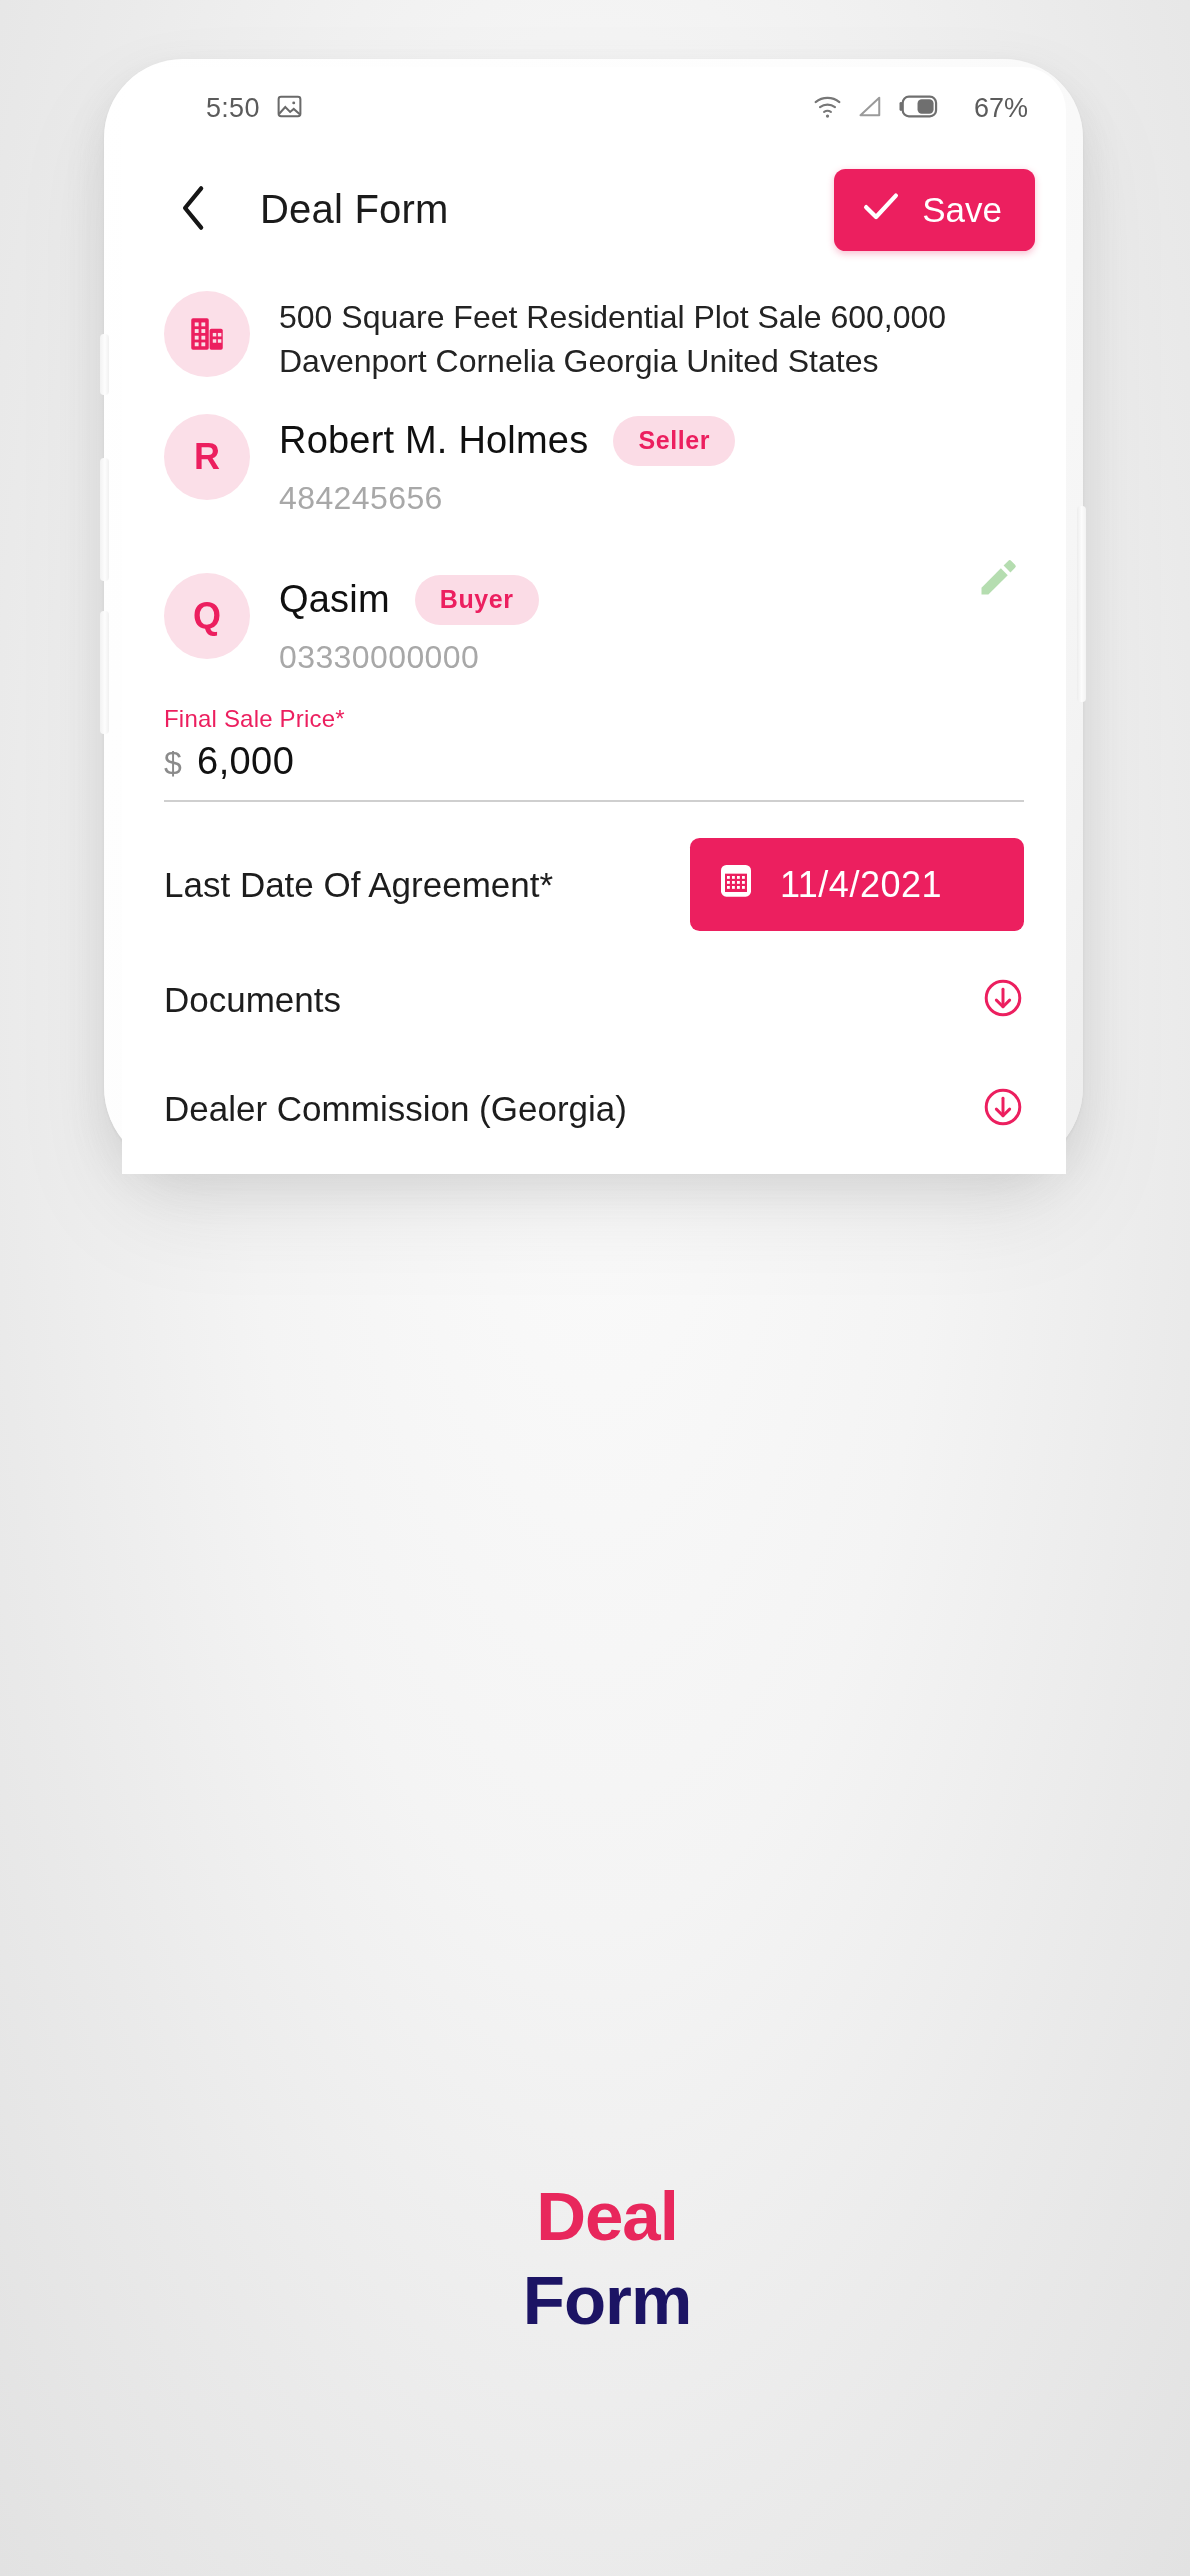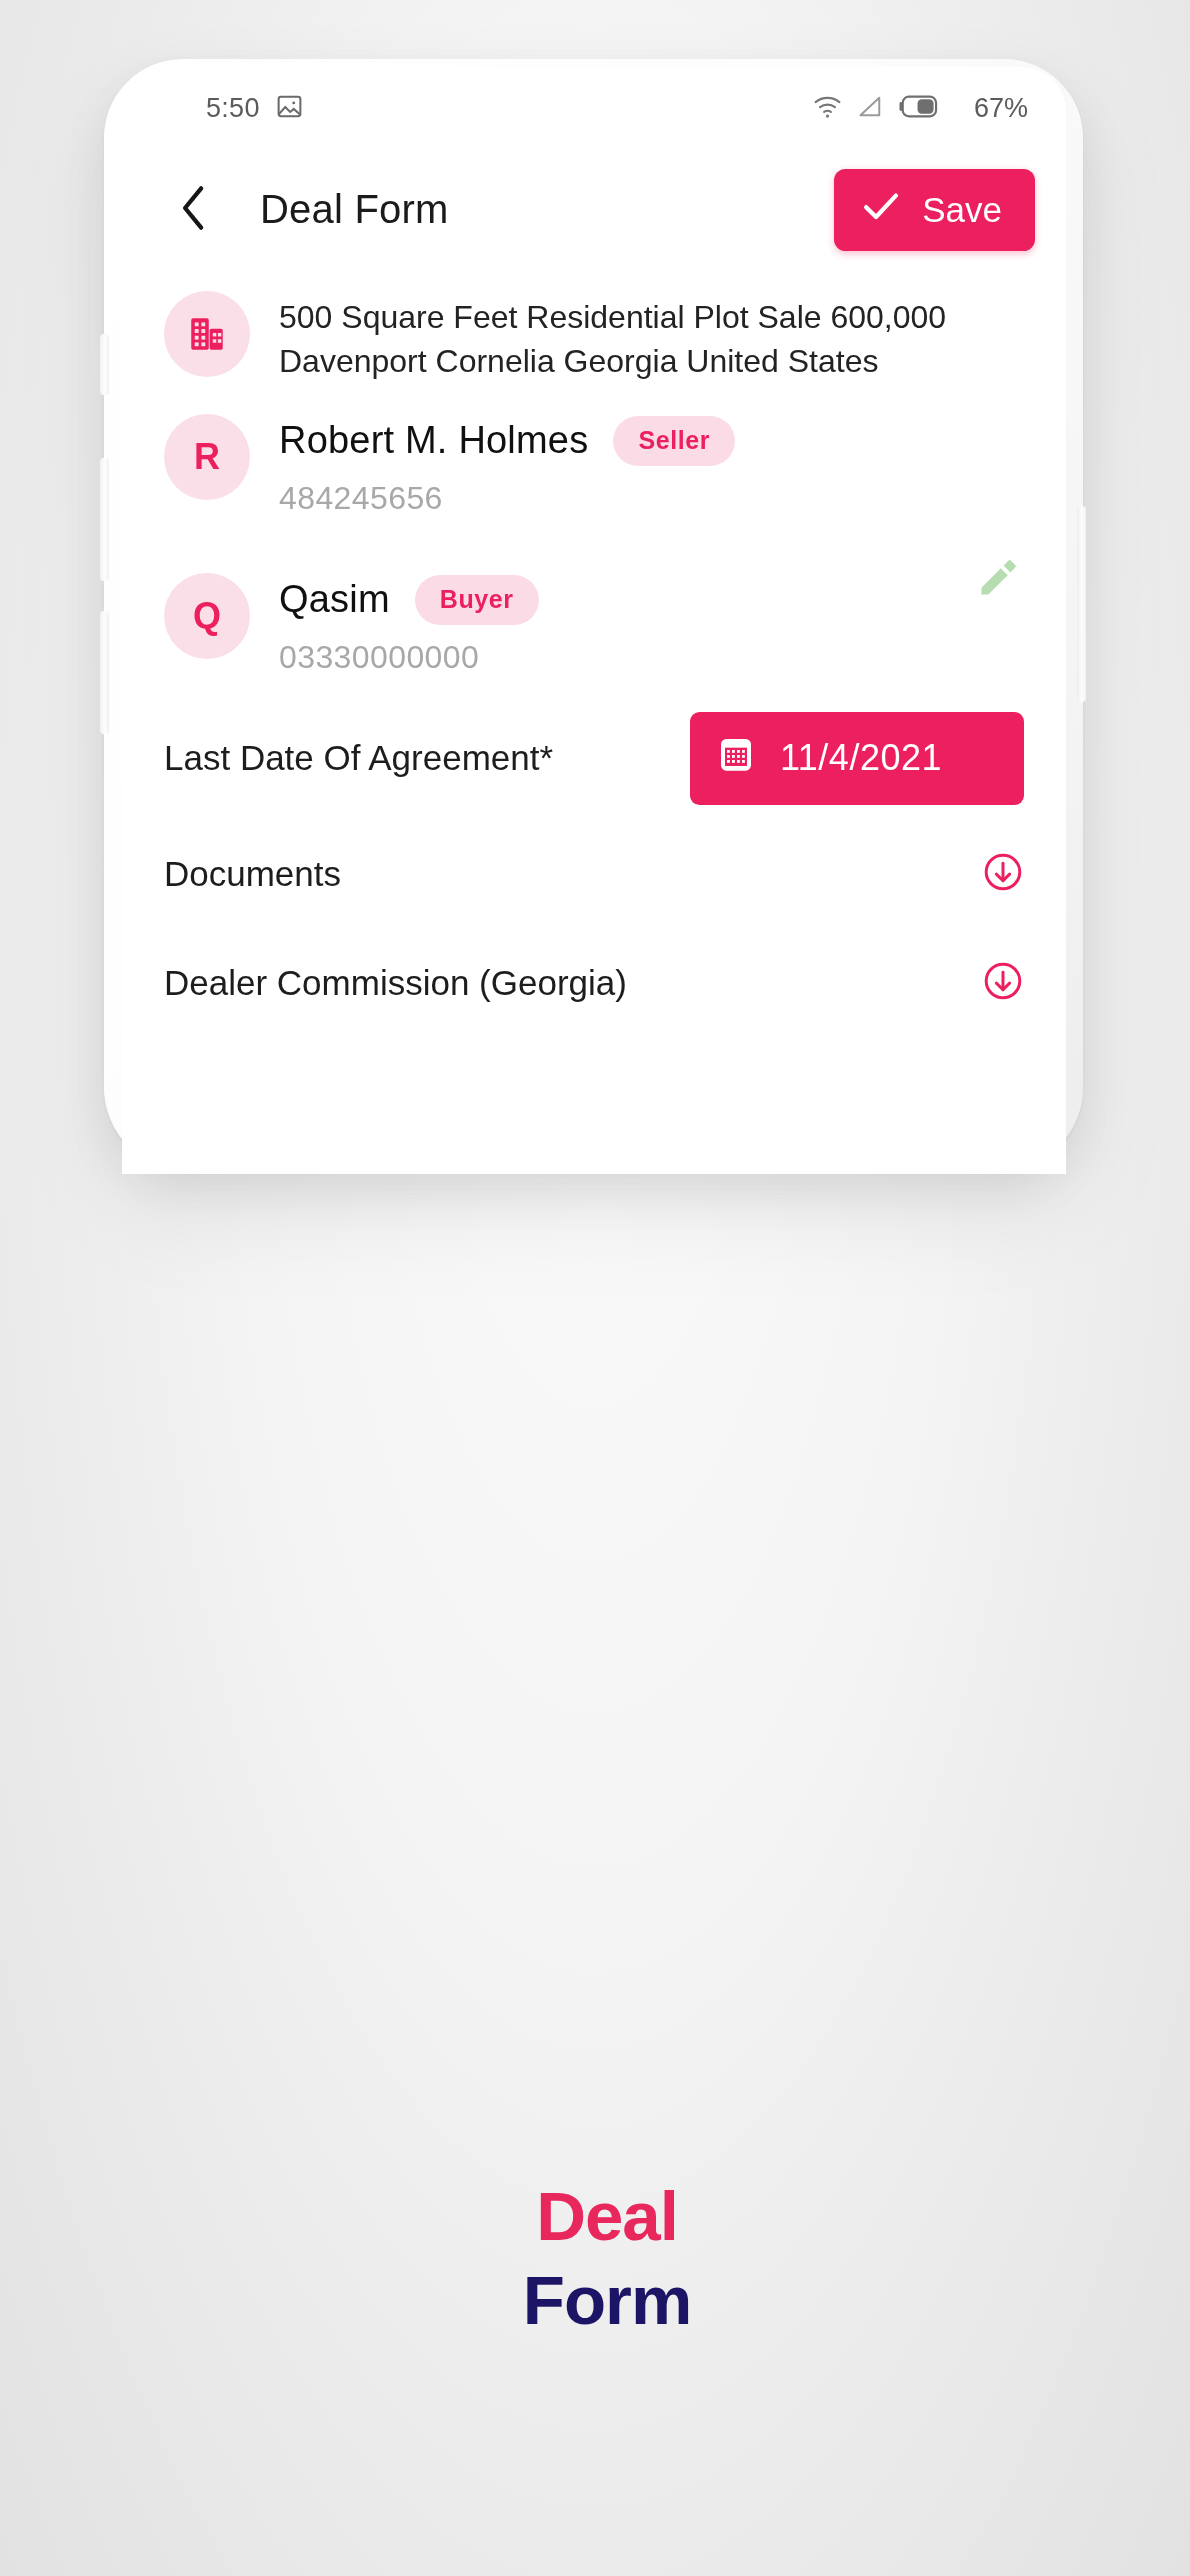--- a/index.html
+++ b/index.html
@@ -411,20 +411,28 @@
       <div class="edit-icon-wrap">
         <span>
           <svg width="50" height="50" viewBox="0 0 24 24" fill="#b5ddb0">
             <path d="M3.6 17.1l9.3-9.3 3.3 3.3-9.3 9.3H3.6z"></path>
             <path d="M14.2 6.5l2.2-2.2a1 1 0 011.5 0l1.8 1.8a1 1 0 010 1.5l-2.2 2.2z"></path>
           </svg>
         </span>
       </div>
     </div>
 
+    <div class="field-price">
+      <div class="field-label">Final Sale Price*</div>
+      <div class="field-value-row">
+        <span class="currency">$</span>
+        <span class="price-value">6,000</span>
+      </div>
+      <div class="field-underline"></div>
+    </div>
 
     <div class="row-date">
       <div class="row-date-label">Last Date Of Agreement*</div>
       <div class="date-btn">
         <span>
           <svg width="38" height="40" viewBox="0 0 22 24" fill="none">
             <rect x="2" y="3" width="18" height="19" rx="3.2" fill="#ffffff"></rect>
             <rect x="4.4" y="8.2" width="13.2" height="11" fill="#ec1f5f"></rect>
             <g fill="#ffffff">
               <rect x="5.6" y="9.6" width="1.7" height="1.7"></rect>

